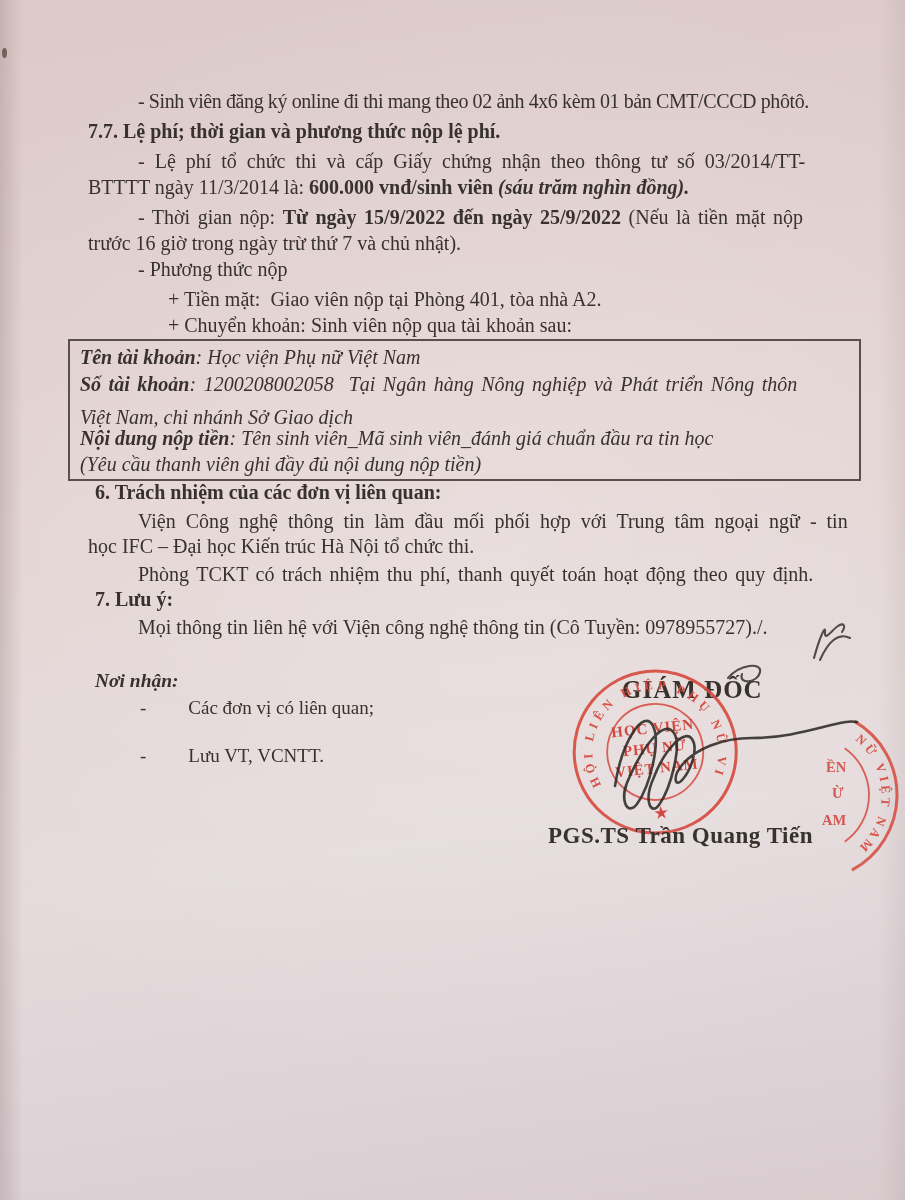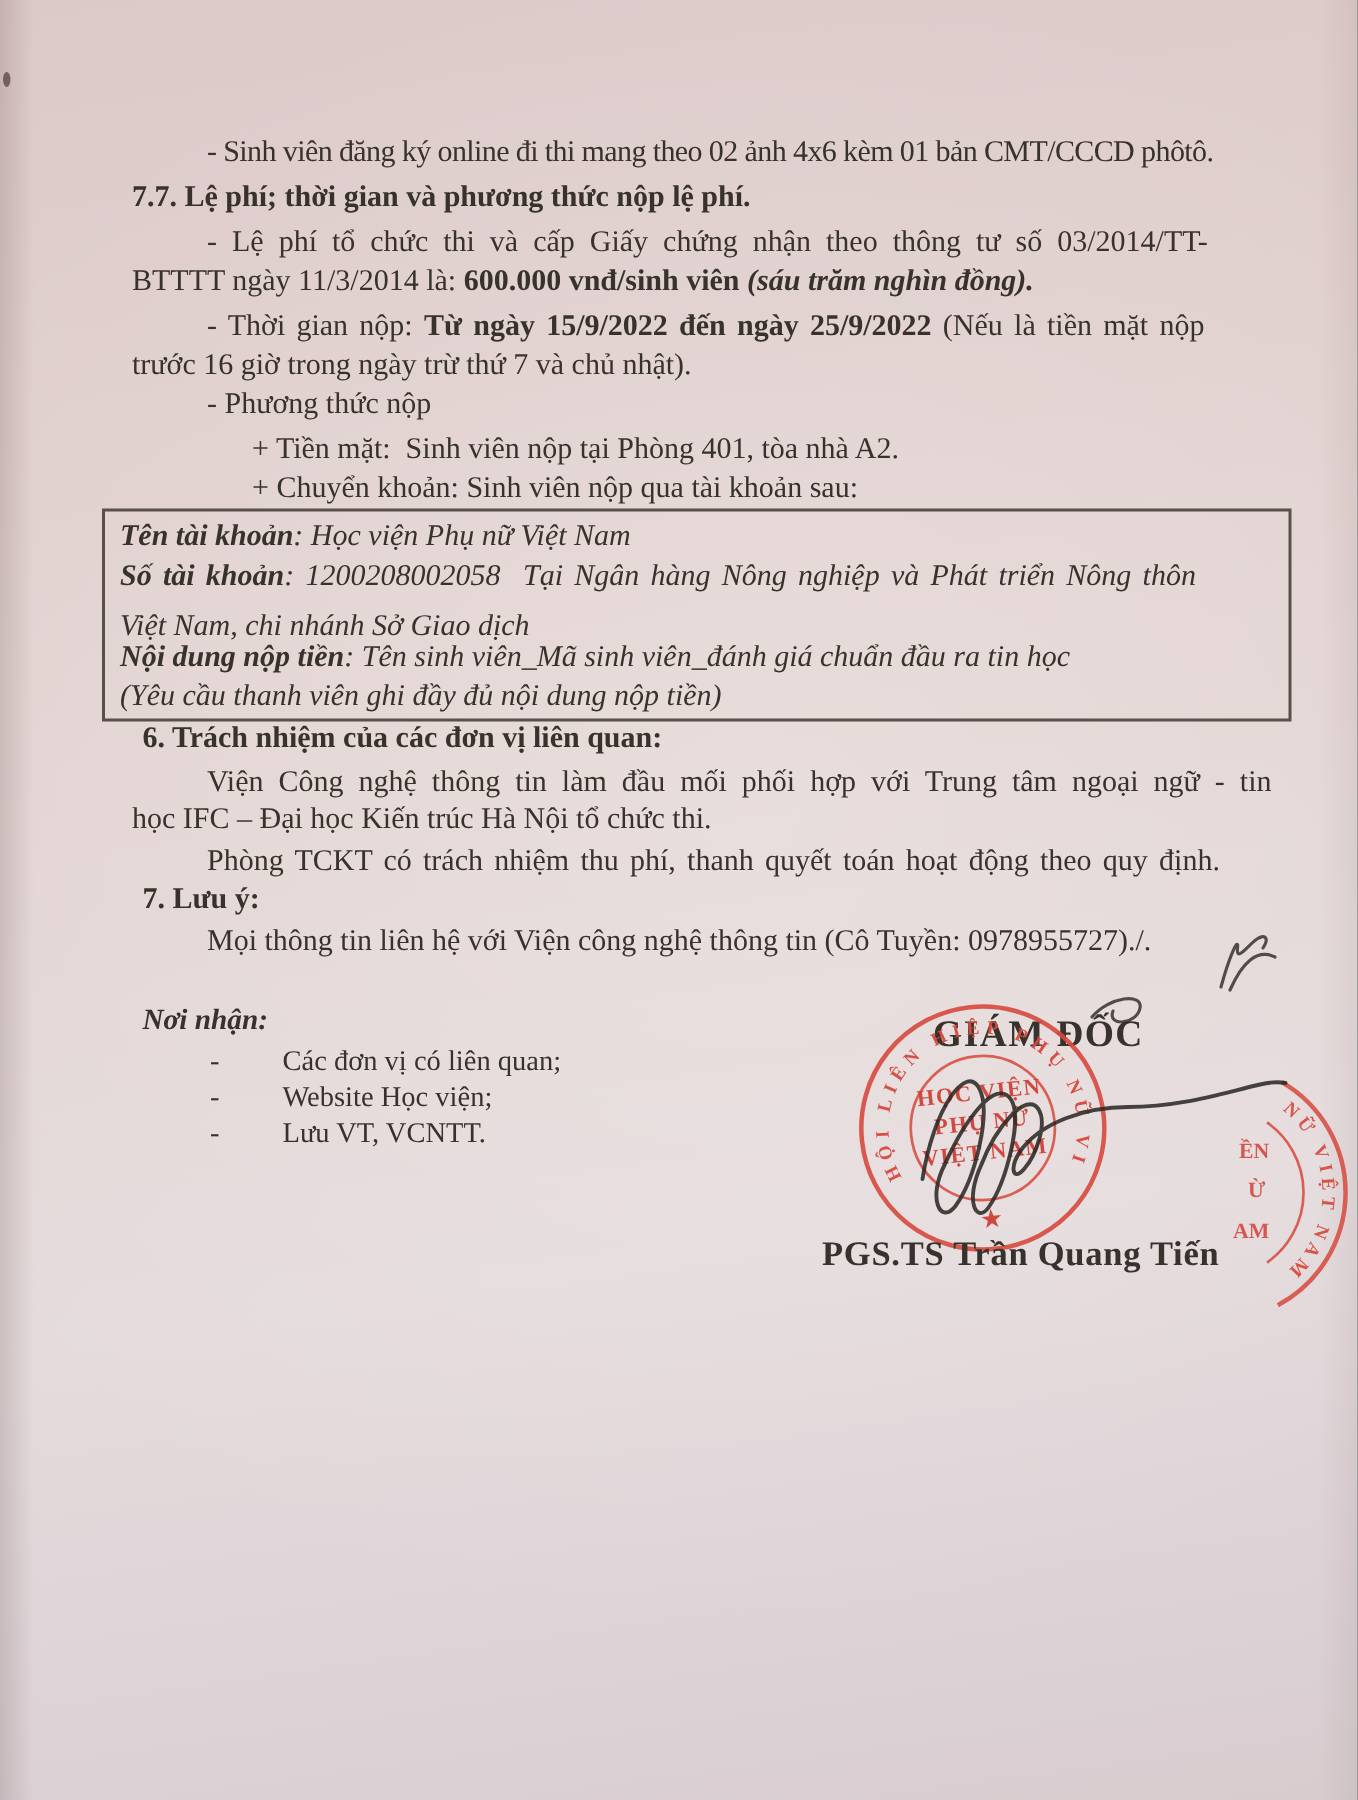--- a/index.html
+++ b/index.html
@@ -51,42 +51,41 @@
 
   <div class="speck"></div>
 
   <div class="line tight" style="left:138px;top:88px">- Sinh viên đăng ký online đi thi mang theo 02 ảnh 4x6 kèm 01 bản CMT/CCCD phôtô.</div>
   <div class="line b" style="left:88px;top:118px">7.7. Lệ phí; thời gian và phương thức nộp lệ phí.</div>
   <div class="line ws4" style="left:138px;top:148px">- Lệ phí tổ chức thi và cấp Giấy chứng nhận theo thông tư số 03/2014/TT-</div>
   <div class="line" style="left:88px;top:174px"><span>BTTTT ngày 11/3/2014 là: </span><span class="b">600.000 vnđ/sinh viên </span><span class="bi">(sáu trăm nghìn đồng).</span></div>
   <div class="line ws2" style="left:138px;top:204px"><span>- Thời gian nộp: </span><span class="b">Từ ngày 15/9/2022 đến ngày 25/9/2022 </span><span>(Nếu là tiền mặt nộp</span></div>
   <div class="line" style="left:88px;top:230px">trước 16 giờ trong ngày trừ thứ 7 và chủ nhật).</div>
   <div class="line" style="left:138px;top:256px">- Phương thức nộp</div>
-  <div class="line" style="left:168px;top:286px">+ Tiền mặt:  Sinh viên nộp tại Phòng 401, tòa nhà A2.</div>
+  <div class="line" style="left:168px;top:286px">+ Tiền mặt:  Giao viên nộp tại Phòng 401, tòa nhà A2.</div>
   <div class="line" style="left:168px;top:312px">+ Chuyển khoản: Sinh viên nộp qua tài khoản sau:</div>
 
   <div class="box">
     <div class="bline" style="top:3px"><span class="b">Tên tài khoản</span><span>: Học viện Phụ nữ Việt Nam</span></div>
     <div class="bline ws2" style="top:30px"><span class="b">Số tài khoản</span><span>: 1200208002058  Tại Ngân hàng Nông nghiệp và Phát triển Nông thôn</span></div>
     <div class="bline" style="top:63px">Việt Nam, chi nhánh Sở Giao dịch</div>
     <div class="bline" style="top:84px"><span class="b">Nội dung nộp tiền</span><span>: Tên sinh viên_Mã sinh viên_đánh giá chuẩn đầu ra tin học</span></div>
     <div class="bline" style="top:110px">(Yêu cầu thanh viên ghi đầy đủ nội dung nộp tiền)</div>
   </div>
 
   <div class="line b" style="left:95px;top:479px">6. Trách nhiệm của các đơn vị liên quan:</div>
   <div class="line ws4" style="left:138px;top:508px">Viện Công nghệ thông tin làm đầu mối phối hợp với Trung tâm ngoại ngữ - tin</div>
   <div class="line" style="left:88px;top:533px">học IFC – Đại học Kiến trúc Hà Nội tổ chức thi.</div>
   <div class="line ws2" style="left:138px;top:561px">Phòng TCKT có trách nhiệm thu phí, thanh quyết toán hoạt động theo quy định.</div>
 
   <div class="line b" style="left:95px;top:586px">7. Lưu ý:</div>
   <div class="line" style="left:138px;top:614px">Mọi thông tin liên hệ với Viện công nghệ thông tin (Cô Tuyền: 0978955727)./.</div>
 
   <div class="line bi rech" style="left:95px;top:668px">Nơi nhận:</div>
   <div class="line rec" style="left:140px;top:695px"><span>-</span><span style="display:inline-block;width:42px"></span><span>Các đơn vị có liên quan;</span></div>
-  <div class="line rec" style="left:140px;top:719px"><span>-</span><span style="display:inline-block;width:42px"></span><span>Website Học viện;</span></div>
   <div class="line rec" style="left:140px;top:743px"><span>-</span><span style="display:inline-block;width:42px"></span><span>Lưu VT, VCNTT.</span></div>
 
   <div class="title-line" style="left:622px;top:676px;font-size:25px;letter-spacing:1px">GIÁM ĐỐC</div>
 
   <svg width="170" height="170" viewBox="0 0 170 170" style="left:570px;top:665px;transform:rotate(-6deg)">
     <circle class="sr" cx="85" cy="87" r="81"></circle>
     <circle class="sr2" cx="85" cy="87" r="48"></circle>
     <defs>
         <path id="ringPath" d="M 28 114 A 63 63 0 1 1 142 114" fill="none"></path>
       </defs>

